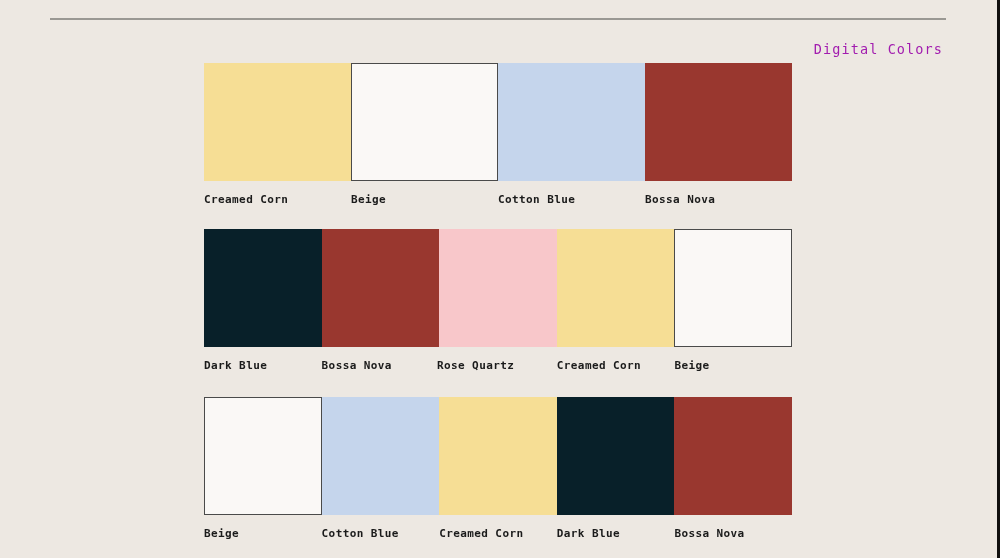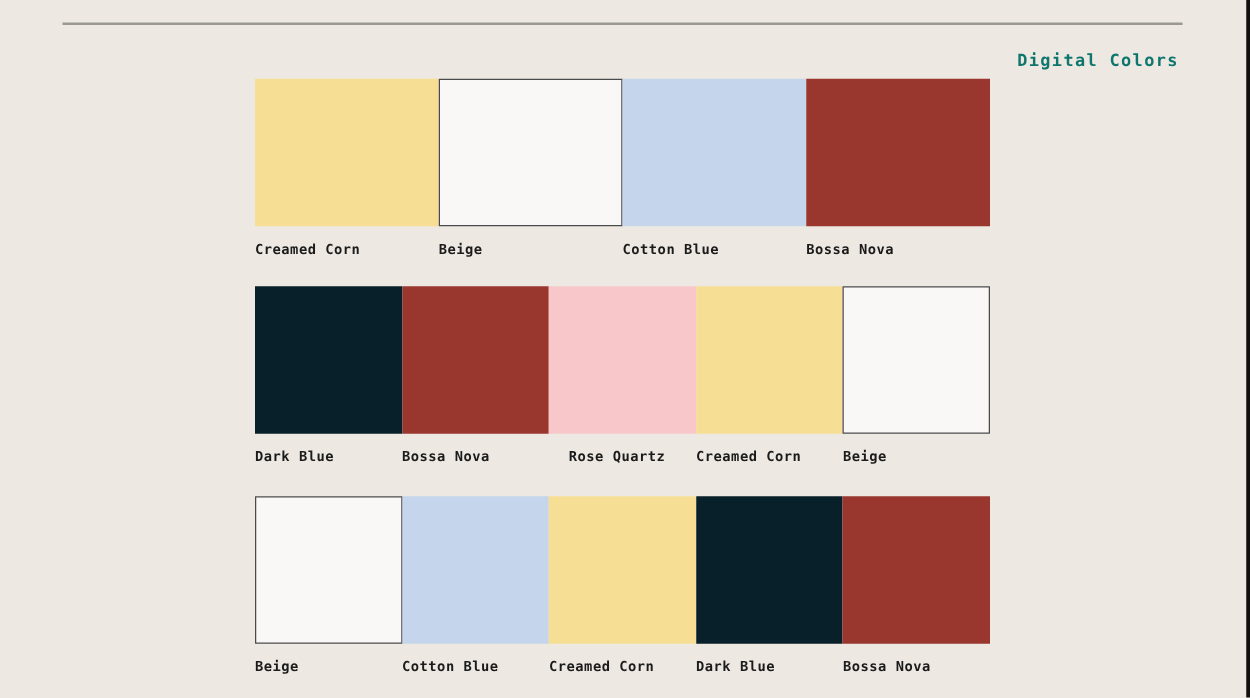--- a/index.html
+++ b/index.html
@@ -29,23 +29,23 @@
     top: 18px;
     width: 896px;
     height: 2px;
     background: #9a9893;
   }
   .doc-title {
     position: absolute;
     right: 54px;
     top: 41px;
     font-size: 13.5px;
-    font-weight: 700;
+    font-weight: 400;
     letter-spacing: 1.1px;
-    color: #0f766e;
+    color: #a21caf;
     white-space: nowrap;
   }
   .palette-rows {
     position: absolute;
     left: 0;
     top: 0;
     width: 1000px;
     height: 558px;
   }
   .palette-row {
@@ -112,21 +112,21 @@
         <div class="swatch-strip">
           <div class="swatch" title="Dark Blue" style="width: 117.6px; background: rgb(8, 32, 41);"></div>
           <div class="swatch" title="Bossa Nova" style="width: 117.6px; background: rgb(153, 55, 47);"></div>
           <div class="swatch" title="Rose Quartz" style="width: 117.6px; background: rgb(248, 199, 202);"></div>
           <div class="swatch" title="Creamed Corn" style="width: 117.6px; background: rgb(246, 222, 149);"></div>
           <div class="swatch bordered" title="Beige" style="width: 117.6px; background: rgb(250, 248, 246);"></div>
         </div>
         <div class="label-strip">
           <div class="swatch-label" style="left: 0px;">Dark Blue</div>
           <div class="swatch-label" style="left: 117.6px;">Bossa Nova</div>
-          <div class="swatch-label" style="left: 251px;">Rose Quartz</div>
+          <div class="swatch-label" style="left: 233px;">Rose Quartz</div>
           <div class="swatch-label" style="left: 352.8px;">Creamed Corn</div>
           <div class="swatch-label" style="left: 470.4px;">Beige</div>
         </div>
       </div>
       <div class="palette-row" id="row-2">
         <div class="swatch-strip">
           <div class="swatch bordered" title="Beige" style="width: 117.6px; background: rgb(250, 248, 246);"></div>
           <div class="swatch" title="Cotton Blue" style="width: 117.6px; background: rgb(197, 213, 236);"></div>
           <div class="swatch" title="Creamed Corn" style="width: 117.6px; background: rgb(246, 222, 149);"></div>
           <div class="swatch" title="Dark Blue" style="width: 117.6px; background: rgb(8, 32, 41);"></div>

